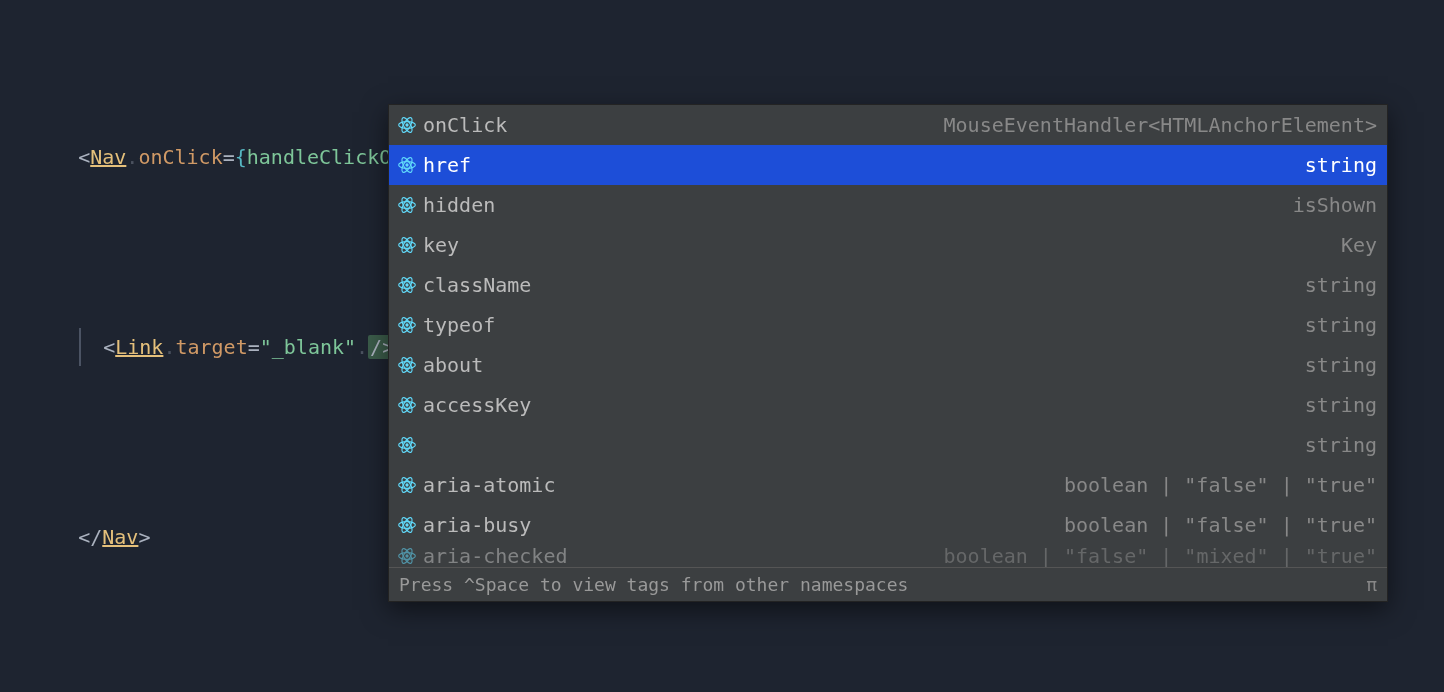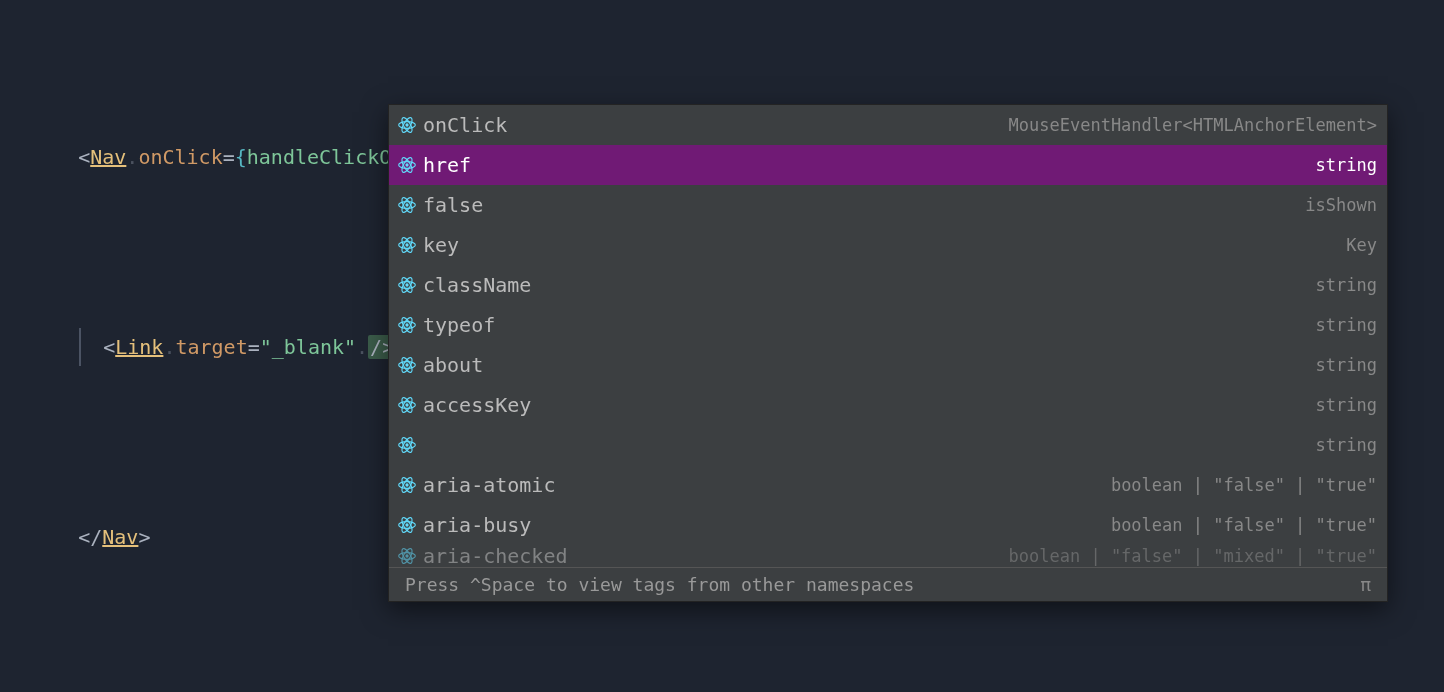--- a/index.html
+++ b/index.html
@@ -55,44 +55,44 @@
   }
   .popup-item {
     display: flex;
     align-items: center;
     padding: 6px 10px 6px 8px;
     gap: 6px;
     color: #bbbbbb;
     height: 40px;
   }
   .popup-item.selected {
-    background: #701a75;
+    background: #1d4ed8;
     color: #ffffff;
     justify-content: center;
   }
   .popup-item.selected .item-type { color: #ffffff; }
   .popup-item .react-icon {
     width: 20px;
     height: 20px;
     flex: 0 0 20px;
   }
   .popup-item .item-name { flex: 0 0 auto; }
   .popup-item .spacer { flex: 1 1 auto; }
   .popup-item .item-type {
     color: #888888;
-    font-size: 17px;
+    font-size: 20px;
     white-space: nowrap;
   }
   .popup-item.partial {
     opacity: 0.9;
   }
   .popup-footer {
     background: #3c3f41;
     border-top: 1px solid #555555;
-    padding: 4px 16px;
+    padding: 4px 10px;
     display: flex;
     align-items: center;
     font-size: 18px;
     color: #999999;
     height: 34px;
   }
   .popup-footer .spacer { flex: 1; }
   .pi-symbol { color: #888888; font-size: 18px; }
 
   .react-icon svg { width: 20px; height: 20px; display: block; }
@@ -144,21 +144,21 @@
       </div>
       <div class="popup-item">
         <span class="react-icon">
 <svg viewBox="0 0 24 24">
   <circle class="dot" cx="12" cy="12" r="2"></circle>
   <ellipse class="o" cx="12" cy="12" rx="10" ry="4"></ellipse>
   <ellipse class="o" cx="12" cy="12" rx="10" ry="4" transform="rotate(60 12 12)"></ellipse>
   <ellipse class="o" cx="12" cy="12" rx="10" ry="4" transform="rotate(120 12 12)"></ellipse>
 </svg>
         </span>
-        <span class="item-name">false</span>
+        <span class="item-name">hidden</span>
         <span class="spacer"></span>
         <span class="item-type">isShown</span>
       </div>
       <div class="popup-item">
         <span class="react-icon">
 <svg viewBox="0 0 24 24">
   <circle class="dot" cx="12" cy="12" r="2"></circle>
   <ellipse class="o" cx="12" cy="12" rx="10" ry="4"></ellipse>
   <ellipse class="o" cx="12" cy="12" rx="10" ry="4" transform="rotate(60 12 12)"></ellipse>
   <ellipse class="o" cx="12" cy="12" rx="10" ry="4" transform="rotate(120 12 12)"></ellipse>

